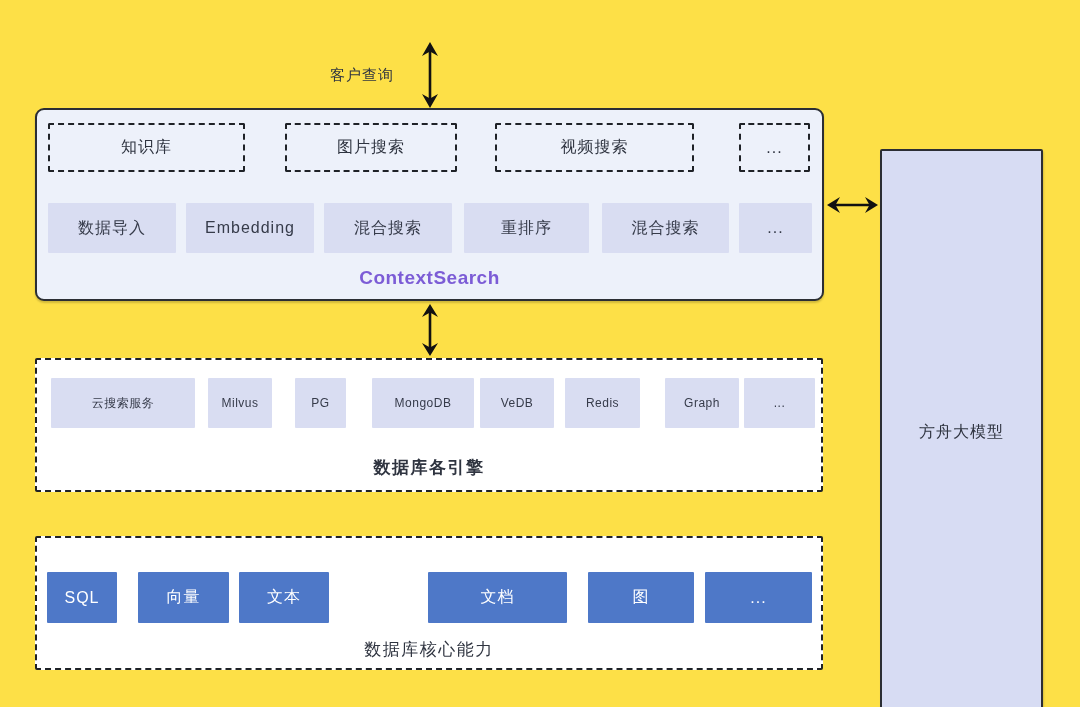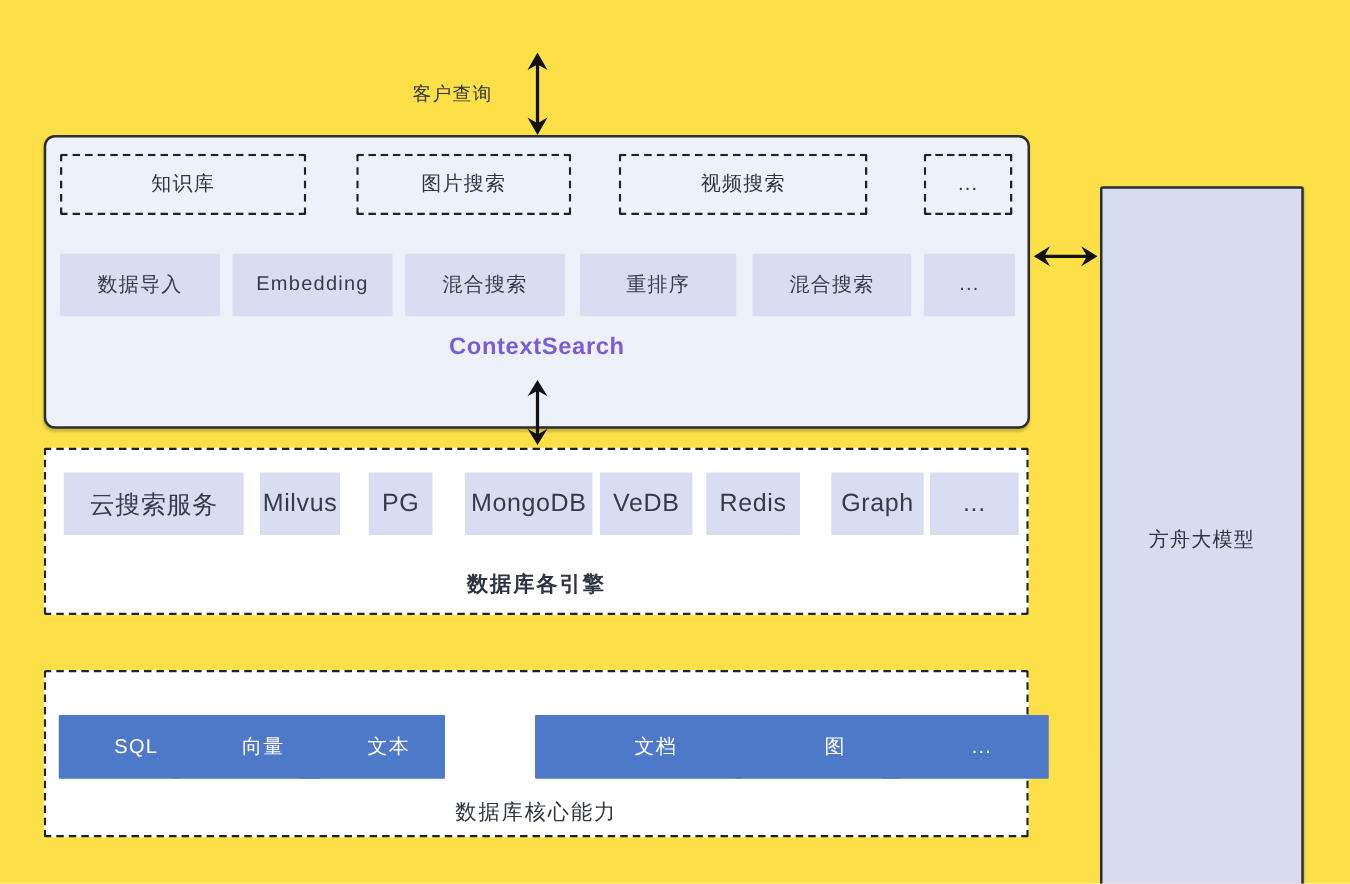--- a/index.html
+++ b/index.html
@@ -23,21 +23,21 @@
     text-align: right;
     font-size: 15px;
     color: #2f3440;
     letter-spacing: 1px;
   }
 
   
   .main-panel {
     position: absolute;
     left: 35px; top: 108px;
-    width: 789px; height: 235px;
+    width: 789px; height: 193px;
     background: #edf1fa;
     border: 2px solid #2b2e34;
     border-radius: 9px;
     box-shadow: 0 2px 2px rgba(0,0,0,0.18);
     box-sizing: border-box;
     padding-left: 44px;
   }
   .dash-box {
     position: absolute;
     top: 13px; height: 49px;
@@ -83,33 +83,32 @@
     text-align: center;
     font-size: 17px;
     color: #2f3440;
     letter-spacing: 1.5px;
   }
   .engine-box {
     position: absolute;
     top: 18px; height: 50px;
     background: #d9ddf2;
     display: flex; align-items: center; justify-content: center;
-    font-size: 20px; color: #363b4a;
+    font-size: 12px; color: #363b4a;
     letter-spacing: 0.5px;
     border-radius: 1px;
   }
   .core-box {
     position: absolute;
     top: 34px; height: 51px;
     background: #4e78c8;
     display: flex; align-items: center; justify-content: center;
     font-size: 16px; color: #ffffff;
     letter-spacing: 1px;
     border-radius: 1px;
-    padding-left: 27px;
   }
 
   
   .ark-box {
     position: absolute;
     left: 880px; top: 105px;
     width: 163px; height: 566px;
     background: #d7dcf3;
     border: 2px solid #2b2e34;
     border-radius: 2px;

